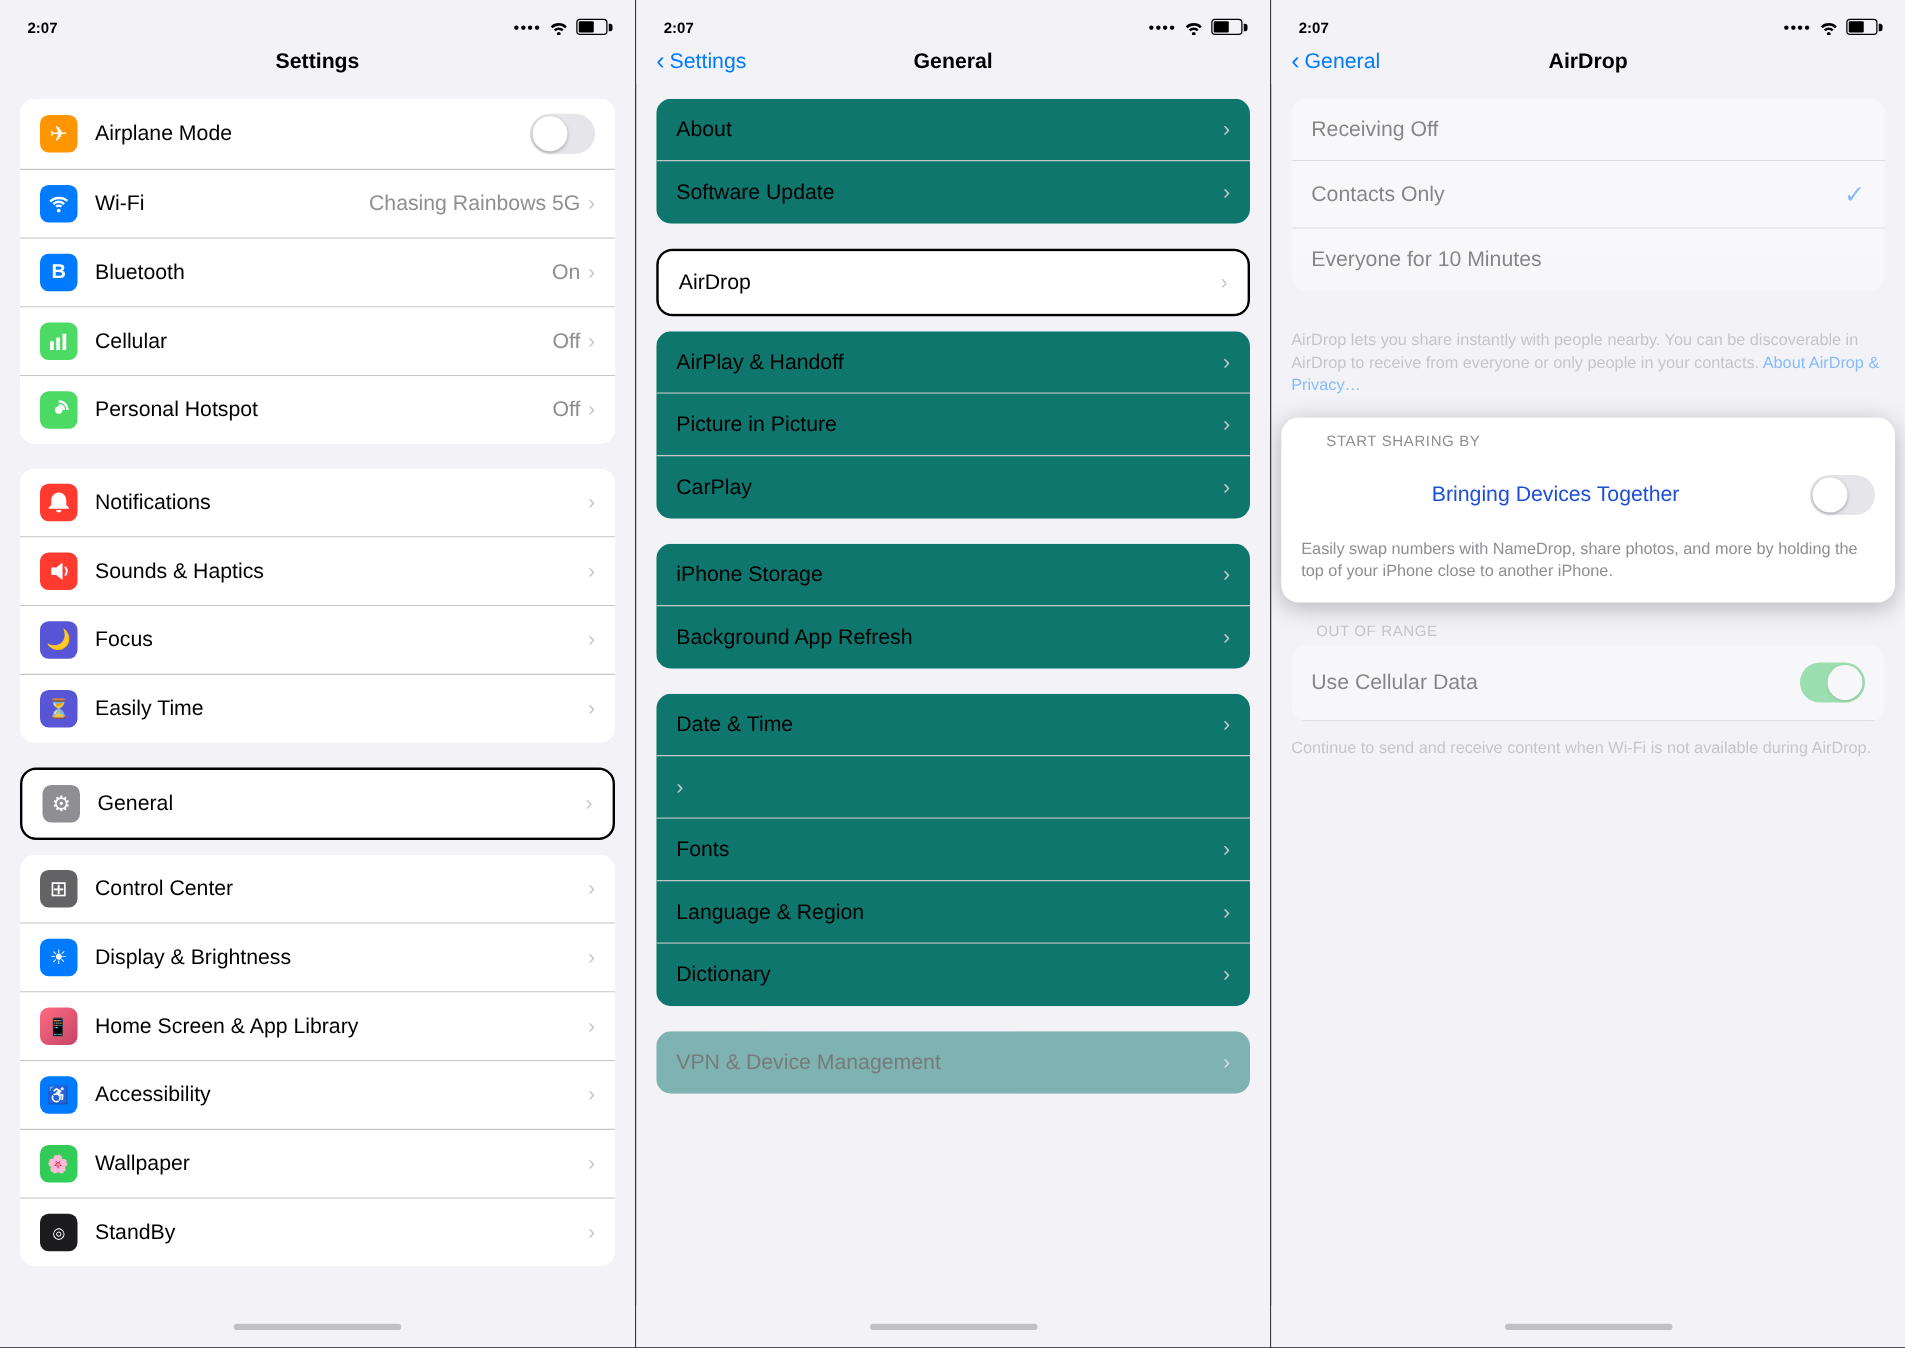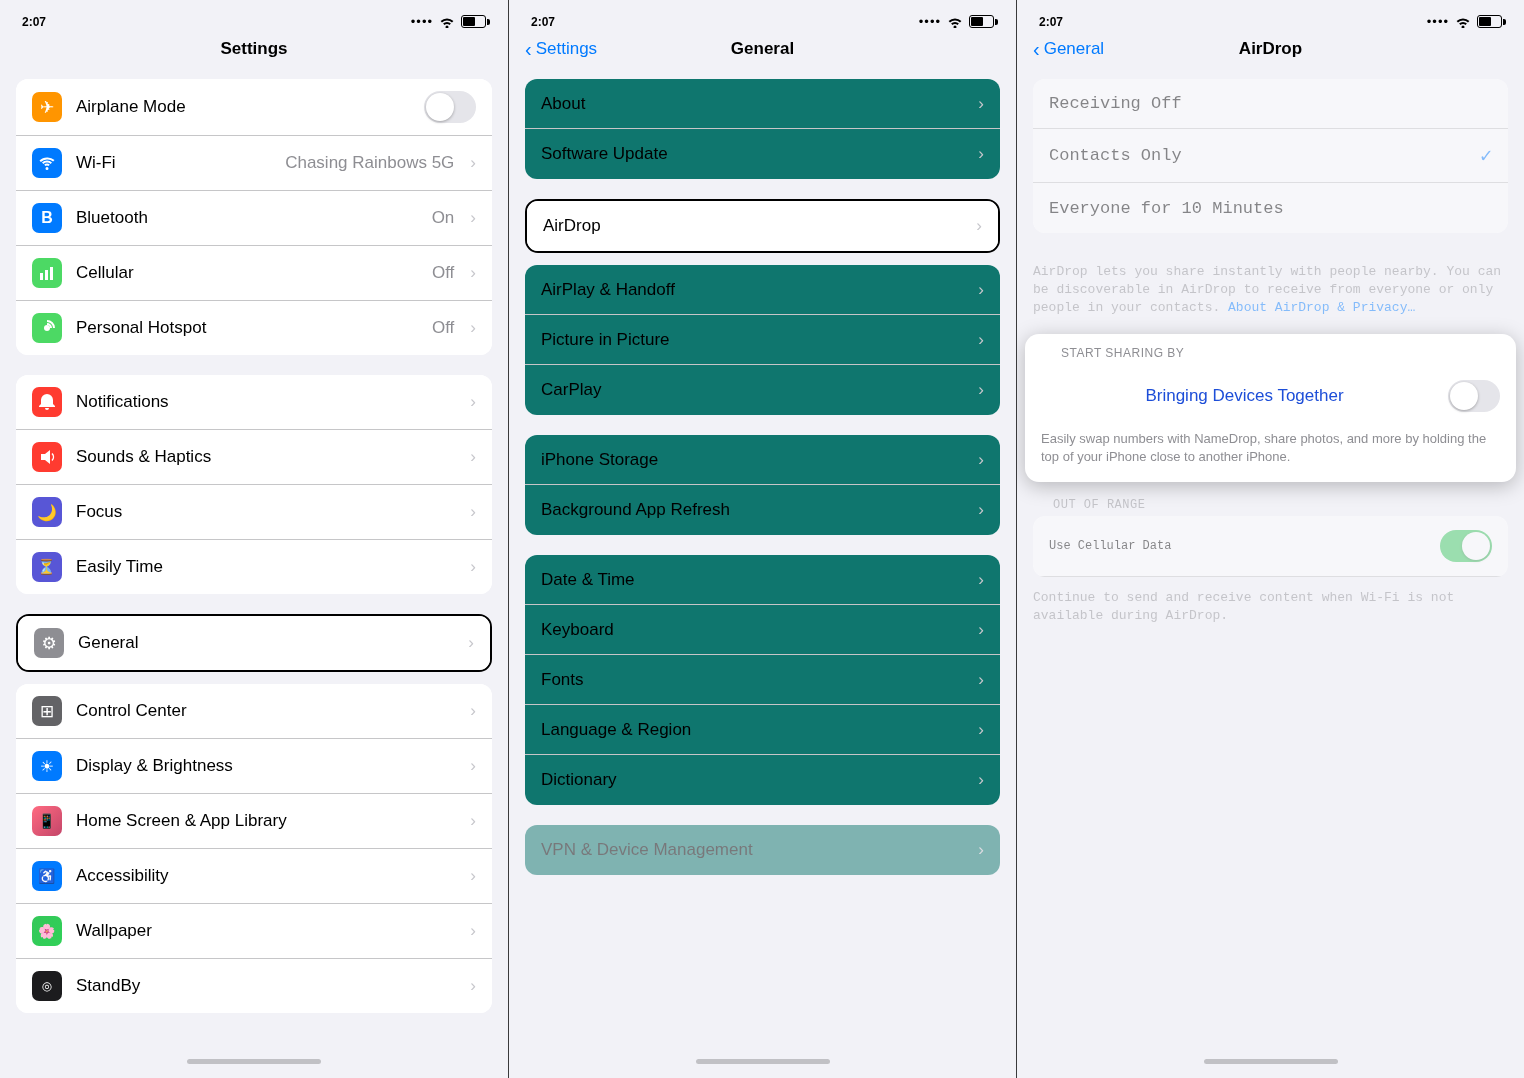--- a/index.html
+++ b/index.html
@@ -115,21 +115,21 @@
     .icon-blue { background: #007aff; }
 
     .row-label {
       flex: 1;
       font-size: 17px;
       color: #000;
     }
     .row-value {
       font-size: 17px;
       color: #8e8e93;
-      margin-right: 16px;
+      margin-right: 6px;
     }
     .row-chevron {
       color: #c7c7cc;
       font-size: 17px;
     }
 
     
     .panel2-row {
       display: flex;
       align-items: center;
@@ -214,21 +214,21 @@
     
     .out-of-range-row {
       display: flex;
       align-items: center;
       padding: 14px 16px;
       background: #fff;
       border-bottom: 0.5px solid #c6c6c8;
     }
     .out-of-range-label {
       flex: 1;
-      font-size: 12px;
+      font-size: 17px;
       color: #000;
     }
 
     .out-of-range-desc {
       padding: 8px 16px 16px;
       font-size: 13px;
       color: #8e8e93;
       line-height: 1.4;
     }
 
@@ -300,21 +300,20 @@
     .battery-fill {
       height: 100%;
       background: #000;
       border-radius: 1px;
       width: 60%;
     }
 
     
     .dimmed {
       opacity: 0.45;
-      font-family: Liberation Mono, monospace;
     }
 
     .highlighted-row-wrapper {
       border: 2.5px solid #000;
       border-radius: 13px;
       margin: 0 16px;
       background: #fff;
       overflow: hidden;
       z-index: 3;
       position: relative;
@@ -553,21 +552,20 @@
         <span class="panel2-chevron">›</span>
       </div>
     </div>
 
     <div class="settings-section">
       <div class="panel2-row">
         <span class="panel2-label">Date &amp; Time</span>
         <span class="panel2-chevron">›</span>
       </div>
       <div class="panel2-row">
-        <span class="panel2-label">Keyboard</span>
         <span class="panel2-chevron">›</span>
       </div>
       <div class="panel2-row">
         <span class="panel2-label">Fonts</span>
         <span class="panel2-chevron">›</span>
       </div>
       <div class="panel2-row">
         <span class="panel2-label">Language &amp; Region</span>
         <span class="panel2-chevron">›</span>
       </div>

